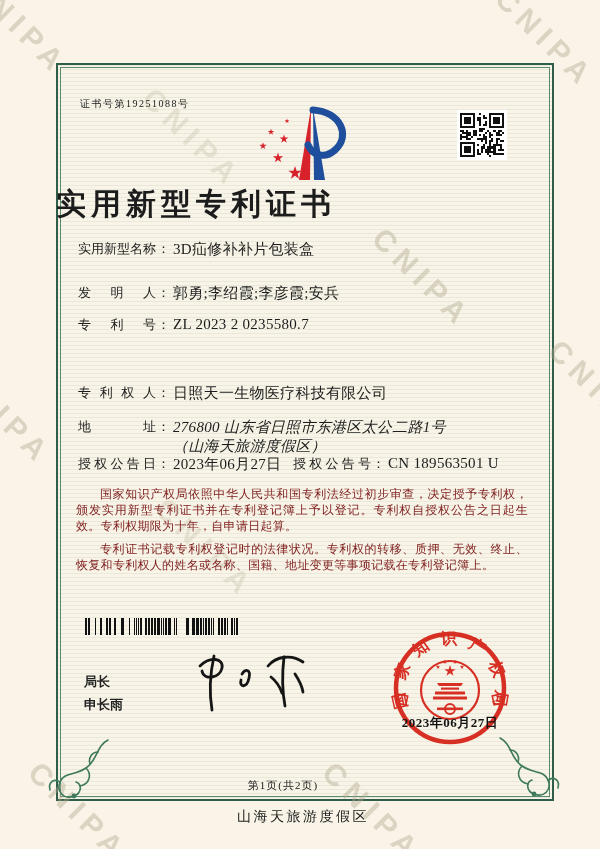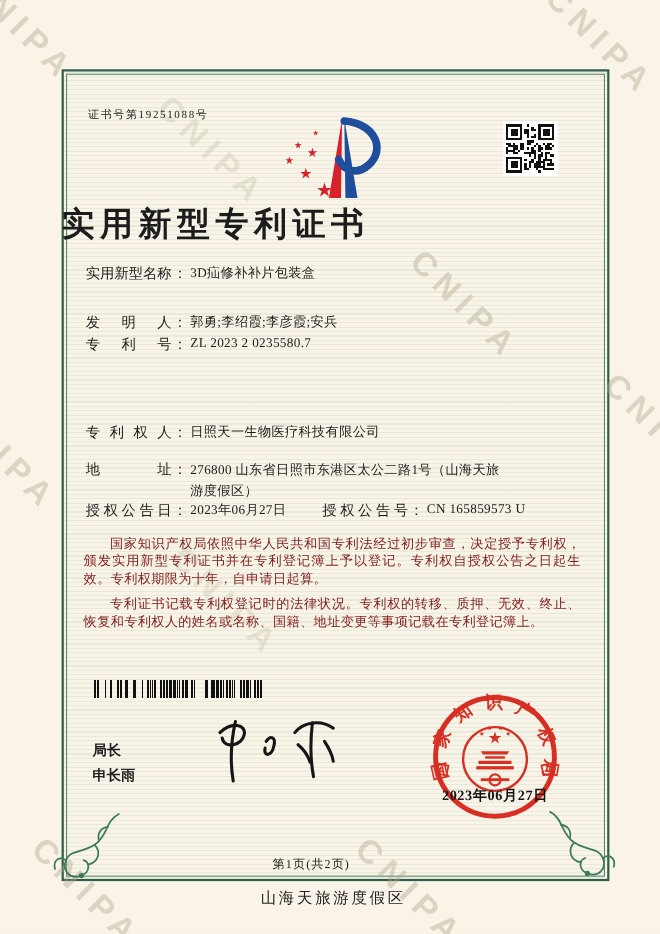--- a/index.html
+++ b/index.html
@@ -15,22 +15,22 @@
          border:2.5px solid #2e5d49;
          background:repeating-linear-gradient(180deg,rgba(110,165,130,.13) 0 1px,rgba(110,165,130,0) 1px 4px);}
   .frame::before{content:"";position:absolute;inset:2px;border:1px solid #5a8a6e;}
   .abs{position:absolute;z-index:3;}
   .certno{left:80px;top:97px;font-size:10px;letter-spacing:1.5px;}
   .title{left:56px;top:184px;width:578px;text-align:left;font-size:30px;font-weight:bold;letter-spacing:5px;}
   
   .frow{position:absolute;left:78px;z-index:3;font-size:13px;}
   .flabel{display:inline-block;width:78px;text-align:justify;text-align-last:justify;vertical-align:top;}
   .fcolon{display:inline-block;vertical-align:top;margin:0 3px 0 1px;}
-  .fvalue{display:inline-block;vertical-align:top;font-size:12px;letter-spacing:.3px;}
-  .fvalue.wrap{width:288px;line-height:19px;}
+  .fvalue{display:inline-block;vertical-align:top;font-size:15px;letter-spacing:.3px;}
+  .fvalue.wrap{width:288px;line-height:19px;font-style:italic;}
   .pair2{position:absolute;left:215px;top:0;white-space:nowrap;}
   
   .bodytext{left:76px;top:486px;width:452px;font-size:12px;line-height:16px;text-align:justify;letter-spacing:.3px;color:#7f1d1d;}
   .bodytext p{margin:0 0 7px;text-indent:2em;}
   
   .barcode{left:85px;top:618px;}
   
   .signoff{left:84px;top:670px;font-family:"Liberation Sans","DejaVu Sans",sans-serif;
            font-size:13px;font-weight:bold;line-height:23px;color:#222;}
   .signature{left:176px;top:644px;}
@@ -229,33 +229,33 @@
     </svg>
 
   <div class="abs title">实用新型专利证书</div>
 
   <div class="frow" style="top:240px;">
     <span class="flabel">实用新型名称</span><span class="fcolon">：</span><span class="fvalue">3D疝修补补片包装盒</span>
   </div>
   <div class="frow" style="top:284px;">
     <span class="flabel">发明人</span><span class="fcolon">：</span><span class="fvalue">郭勇;李绍霞;李彦霞;安兵</span>
   </div>
-  <div class="frow" style="top:304px;">
+  <div class="frow" style="top:316px;">
     <span class="flabel">专利号</span><span class="fcolon">：</span><span class="fvalue">ZL 2023 2 0235580.7</span>
   </div>
   <div class="frow" style="top:384px;">
     <span class="flabel">专利权人</span><span class="fcolon">：</span><span class="fvalue">日照天一生物医疗科技有限公司</span>
   </div>
   <div class="frow" style="top:418px;">
     <span class="flabel">地址</span><span class="fcolon">：</span><span class="fvalue wrap">276800 山东省日照市东港区太公二路1号（山海天旅游度假区）</span>
   </div>
   <div class="frow" style="top:455px;">
     <span class="flabel">授权公告日</span><span class="fcolon">：</span><span class="fvalue">2023年06月27日</span>
     <span class="pair2">
-      <span class="flabel">授权公告号</span><span class="fcolon">：</span><span class="fvalue">CN 165859573 U</span>
+      <span class="flabel">授权公告号</span><span class="fcolon">：</span><span class="fvalue">CN 189563501 U</span>
     </span>
   </div>
 
   <div class="abs bodytext">
     <p>国家知识产权局依照中华人民共和国专利法经过初步审查，决定授予专利权，颁发实用新型专利证书并在专利登记簿上予以登记。专利权自授权公告之日起生效。专利权期限为十年，自申请日起算。</p>
     <p>专利证书记载专利权登记时的法律状况。专利权的转移、质押、无效、终止、恢复和专利权人的姓名或名称、国籍、地址变更等事项记载在专利登记簿上。</p>
   </div>
 
   <svg class="abs barcode" width="155" height="17" viewBox="0 0 155 17" id="barsvg" shape-rendering="crispEdges">
       <rect x="0" y="0" width="2" height="17" fill="#111"></rect>

